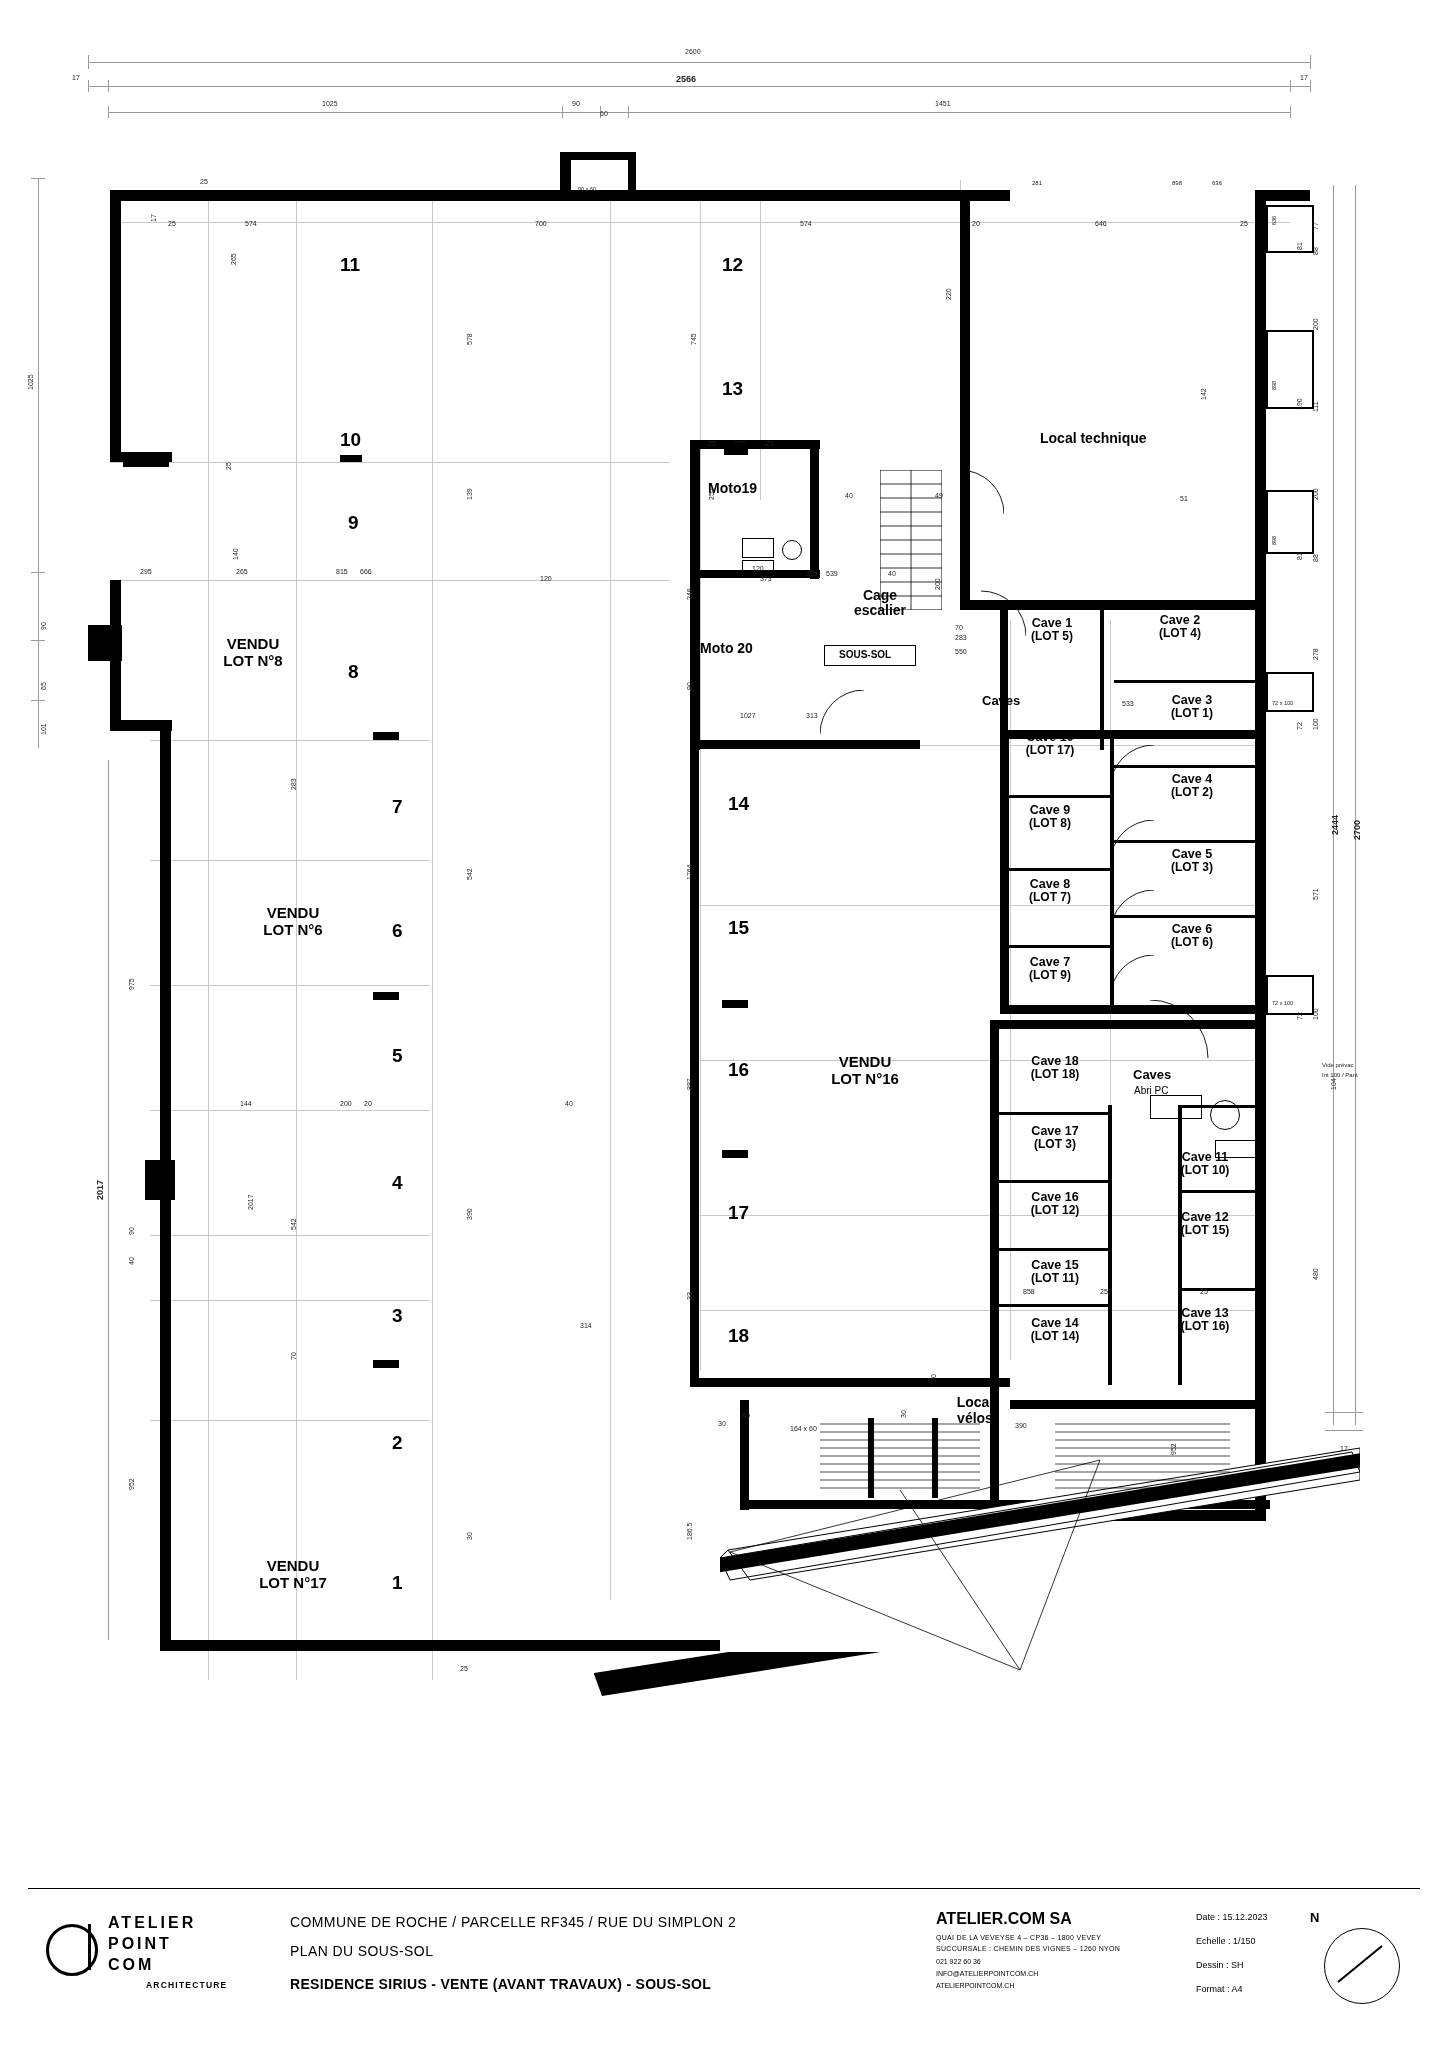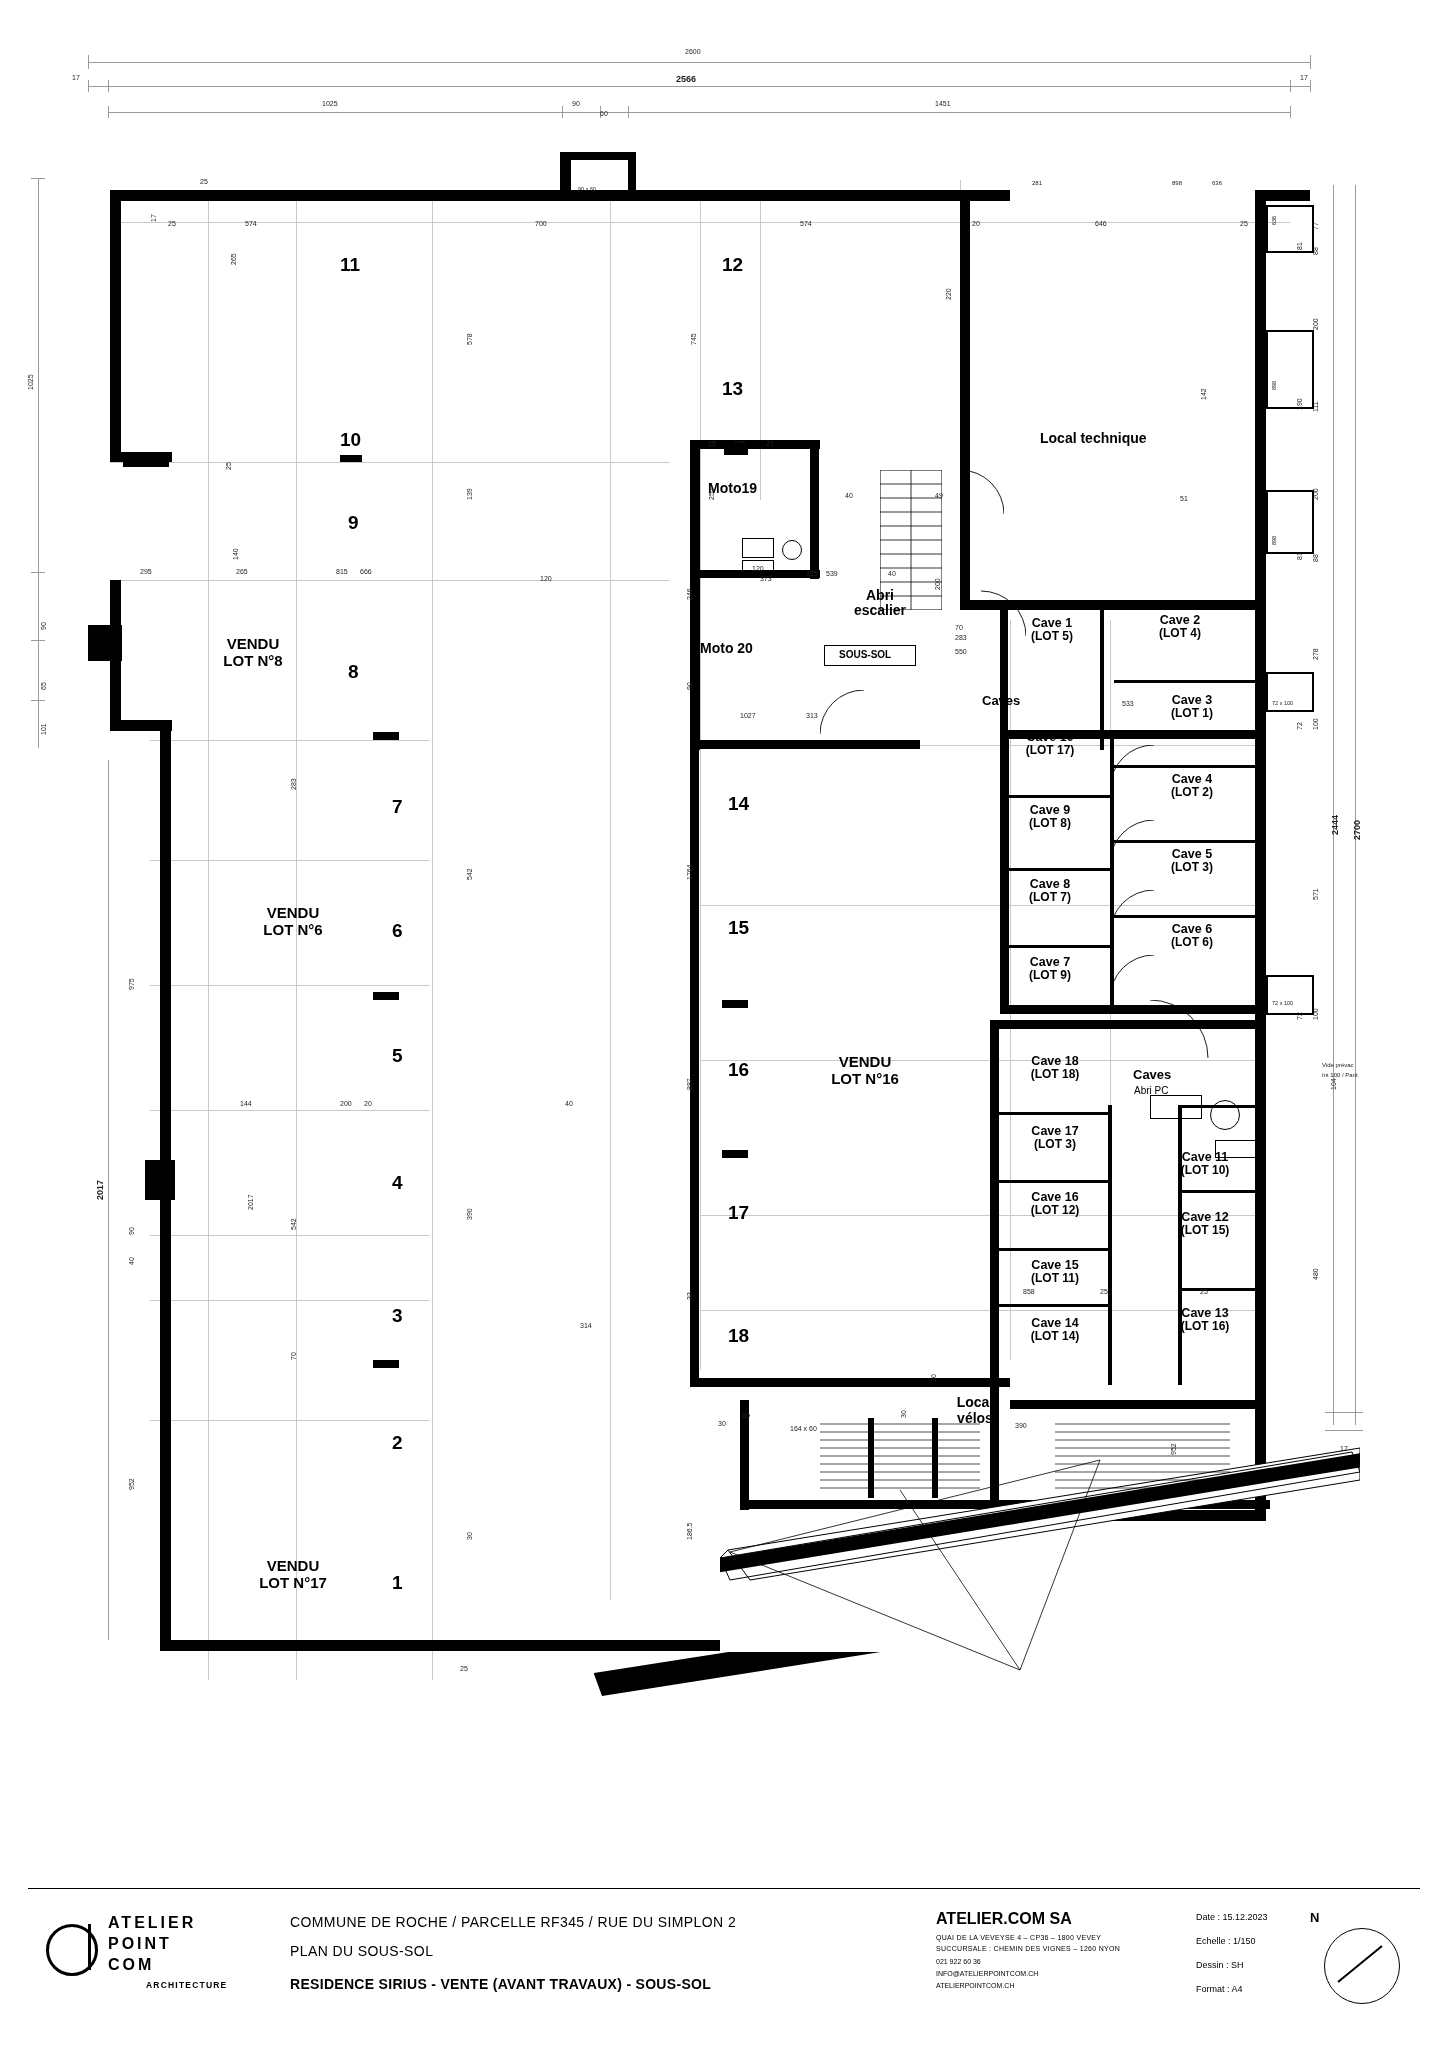--- a/index.html
+++ b/index.html
@@ -360,21 +360,21 @@
   </div>
   <div class="vendu" style="left:800px;top:1054px;width:130px;">
     <span>VENDU</span><br>
     <span>LOT N°16</span>
   </div>
 
 
   <div class="lbl bold" style="left:1040px;top:430px;font-size:14px;">Local technique</div>
 
   <div class="lbl bold ctr" style="left:820px;top:588px;width:120px;font-size:14px;line-height:1.1;">
-    <span>Abri</span><br>
+    <span>Cage</span><br>
     <span>escalier</span>
   </div>
   <div class="abs" style="left:824px;top:645px;width:90px;height:19px;border:1.5px solid #000;">
     <div class="lbl bold" style="left:14px;top:3px;font-size:10px;">SOUS-SOL</div>
   </div>
 
   <div class="lbl bold" style="left:708px;top:480px;font-size:14px;">Moto19</div>
   <div class="lbl bold" style="left:700px;top:640px;font-size:14px;">Moto 20</div>
 
   <div class="lbl bold" style="left:982px;top:693px;font-size:13px;">Caves</div>

